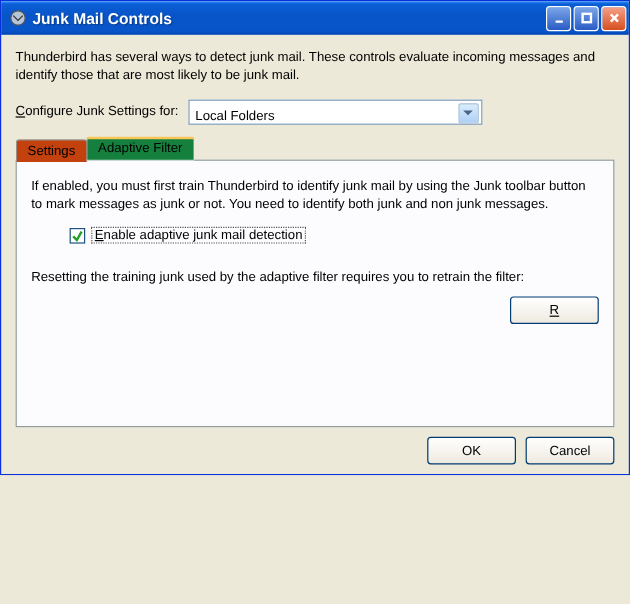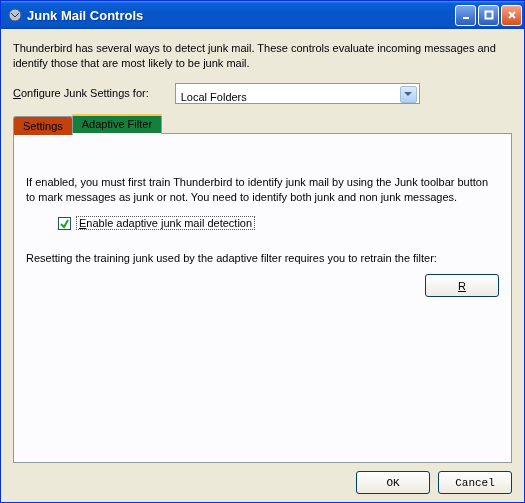--- a/index.html
+++ b/index.html
@@ -3,21 +3,21 @@
 <meta charset="utf-8">
 <style>
   * { box-sizing: border-box; }
   html, body {
     margin: 0; padding: 0;
     font-family: Tahoma, sans-serif;
     font-size: 11px;
     background: #ece9d8;
   }
   .window {
-    width: 525px; height: 503px;
+    width: 525px; height: 396px;
     border: 1px solid #0831d9;
     display: flex; flex-direction: column;
     background: #ece9d8;
   }
   .titlebar {
     height: 28px;
     background: linear-gradient(to bottom, #3a95ff 0%, #0b5fd6 8%, #0855c9 40%, #0855c9 88%, #0345b5 100%);
     display: flex; align-items: center;
     padding: 0 2px 0 6px;
     color: #fff;
@@ -55,21 +55,21 @@
   }
   .desc {
     line-height: 1.35;
     margin-bottom: 12px;
   }
   .cfgrow {
     display: flex; align-items: center;
     margin-bottom: 10px;
   }
   .cfgrow label {
-    margin-right: 26px;
+    margin-right: 8px;
   }
   .cfgrow label .ul { text-decoration: underline; }
   .dropdown {
     flex: 0 0 245px;
     height: 21px;
     background: #fff;
     border: 1px solid #7f9db9;
     display: flex; align-items: flex-end;
     padding: 0 2px 0 5px;
     position: relative;
@@ -126,21 +126,21 @@
     border-top-right-radius: 3px;
   }
   .tabpanel {
     border: 1px solid #919b9c;
     background: #fcfcfe;
     flex: 1;
     padding: 14px 12px 12px 12px;
     position: relative;
     z-index: 1;
   }
-  .subdesc { line-height: 1.35; margin-bottom: 12px; margin-top: 27px; }
+  .subdesc { line-height: 1.35; margin-bottom: 12px; }
   .chkrow {
     display: flex; align-items: flex-end;
     margin-left: 32px;
     margin-bottom: 22px;
   }
   .chkbox {
     width: 13px; height: 13px;
     border: 1px solid #1c5180;
     background: #fff;
     margin-right: 5px;
@@ -160,21 +160,20 @@
     background: linear-gradient(to bottom, #fff, #eeeae0);
     padding: 0 10px;
     display: inline-flex; align-items: center; justify-content: center;
     cursor: default;
   }
   .btn .ul { text-decoration: underline; }
   .footer {
     display: flex; justify-content: flex-end;
     gap: 8px;
     padding-top: 8px;
-    font-family: Liberation Mono, monospace;
   }
 </style>
 </head>
 <body>
 
 <div class="window">
 
   <div class="titlebar">
     <span class="icon">
       <svg width="14" height="14" viewBox="0 0 14 14">

